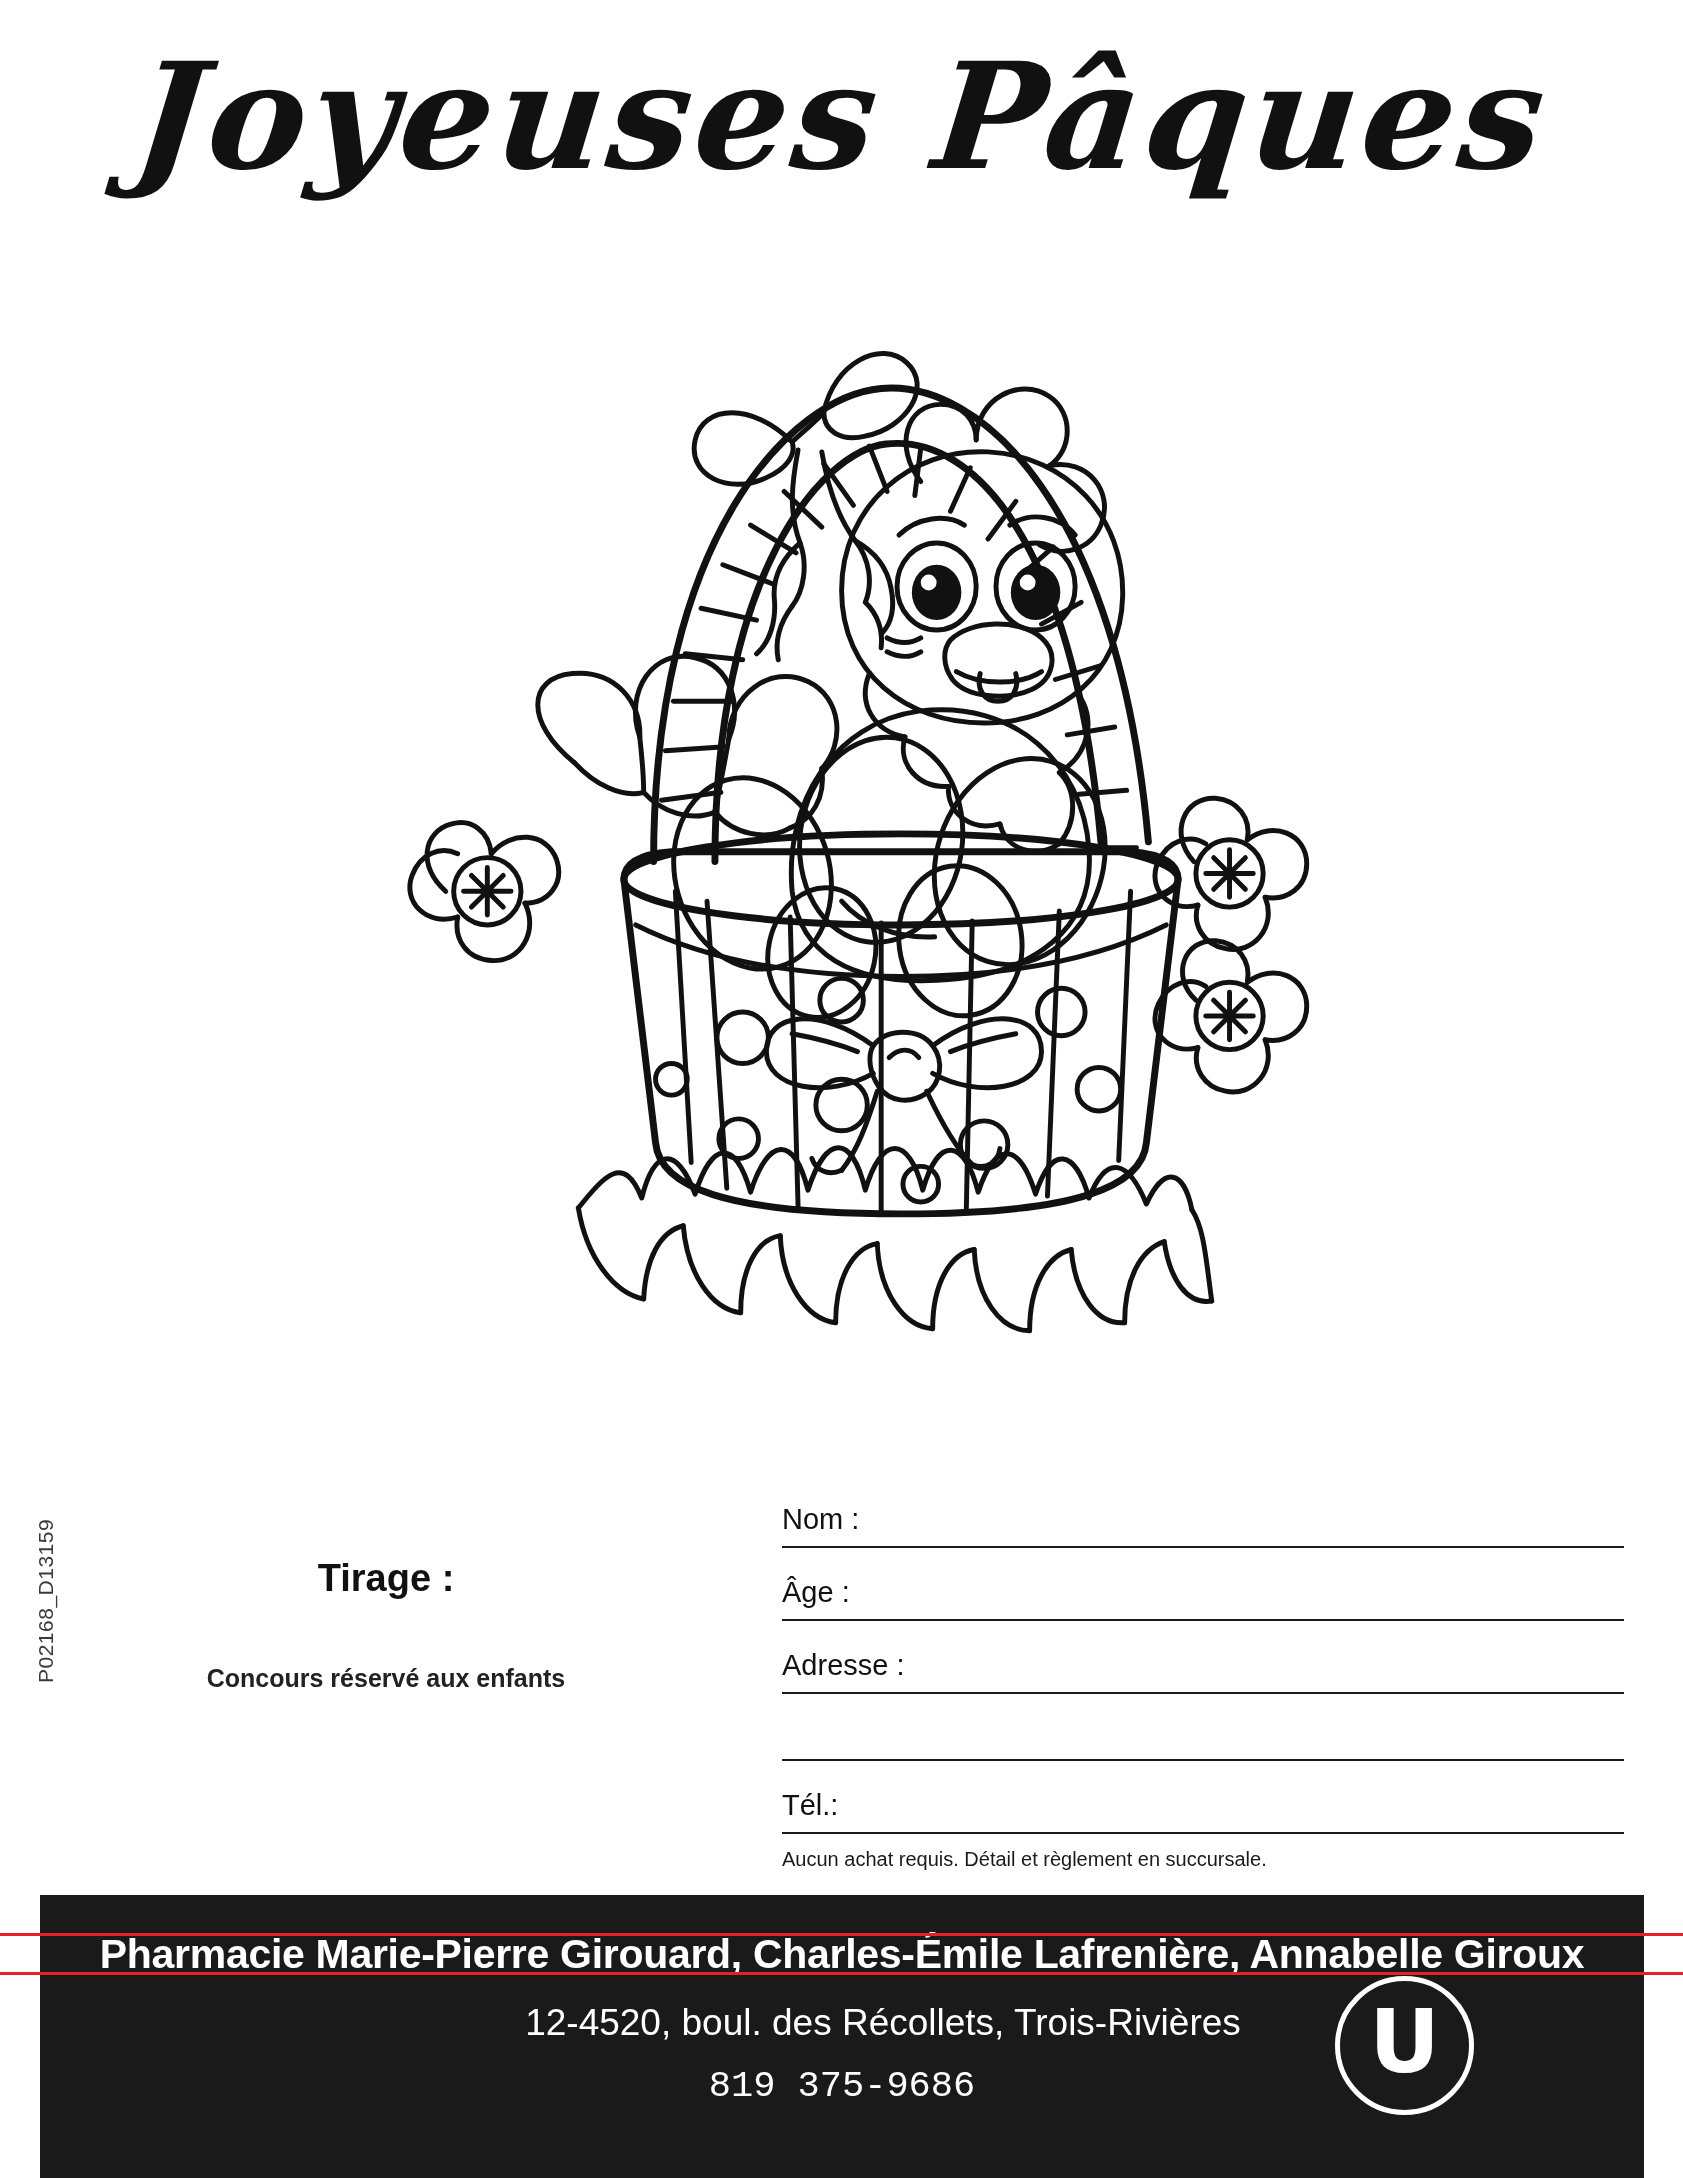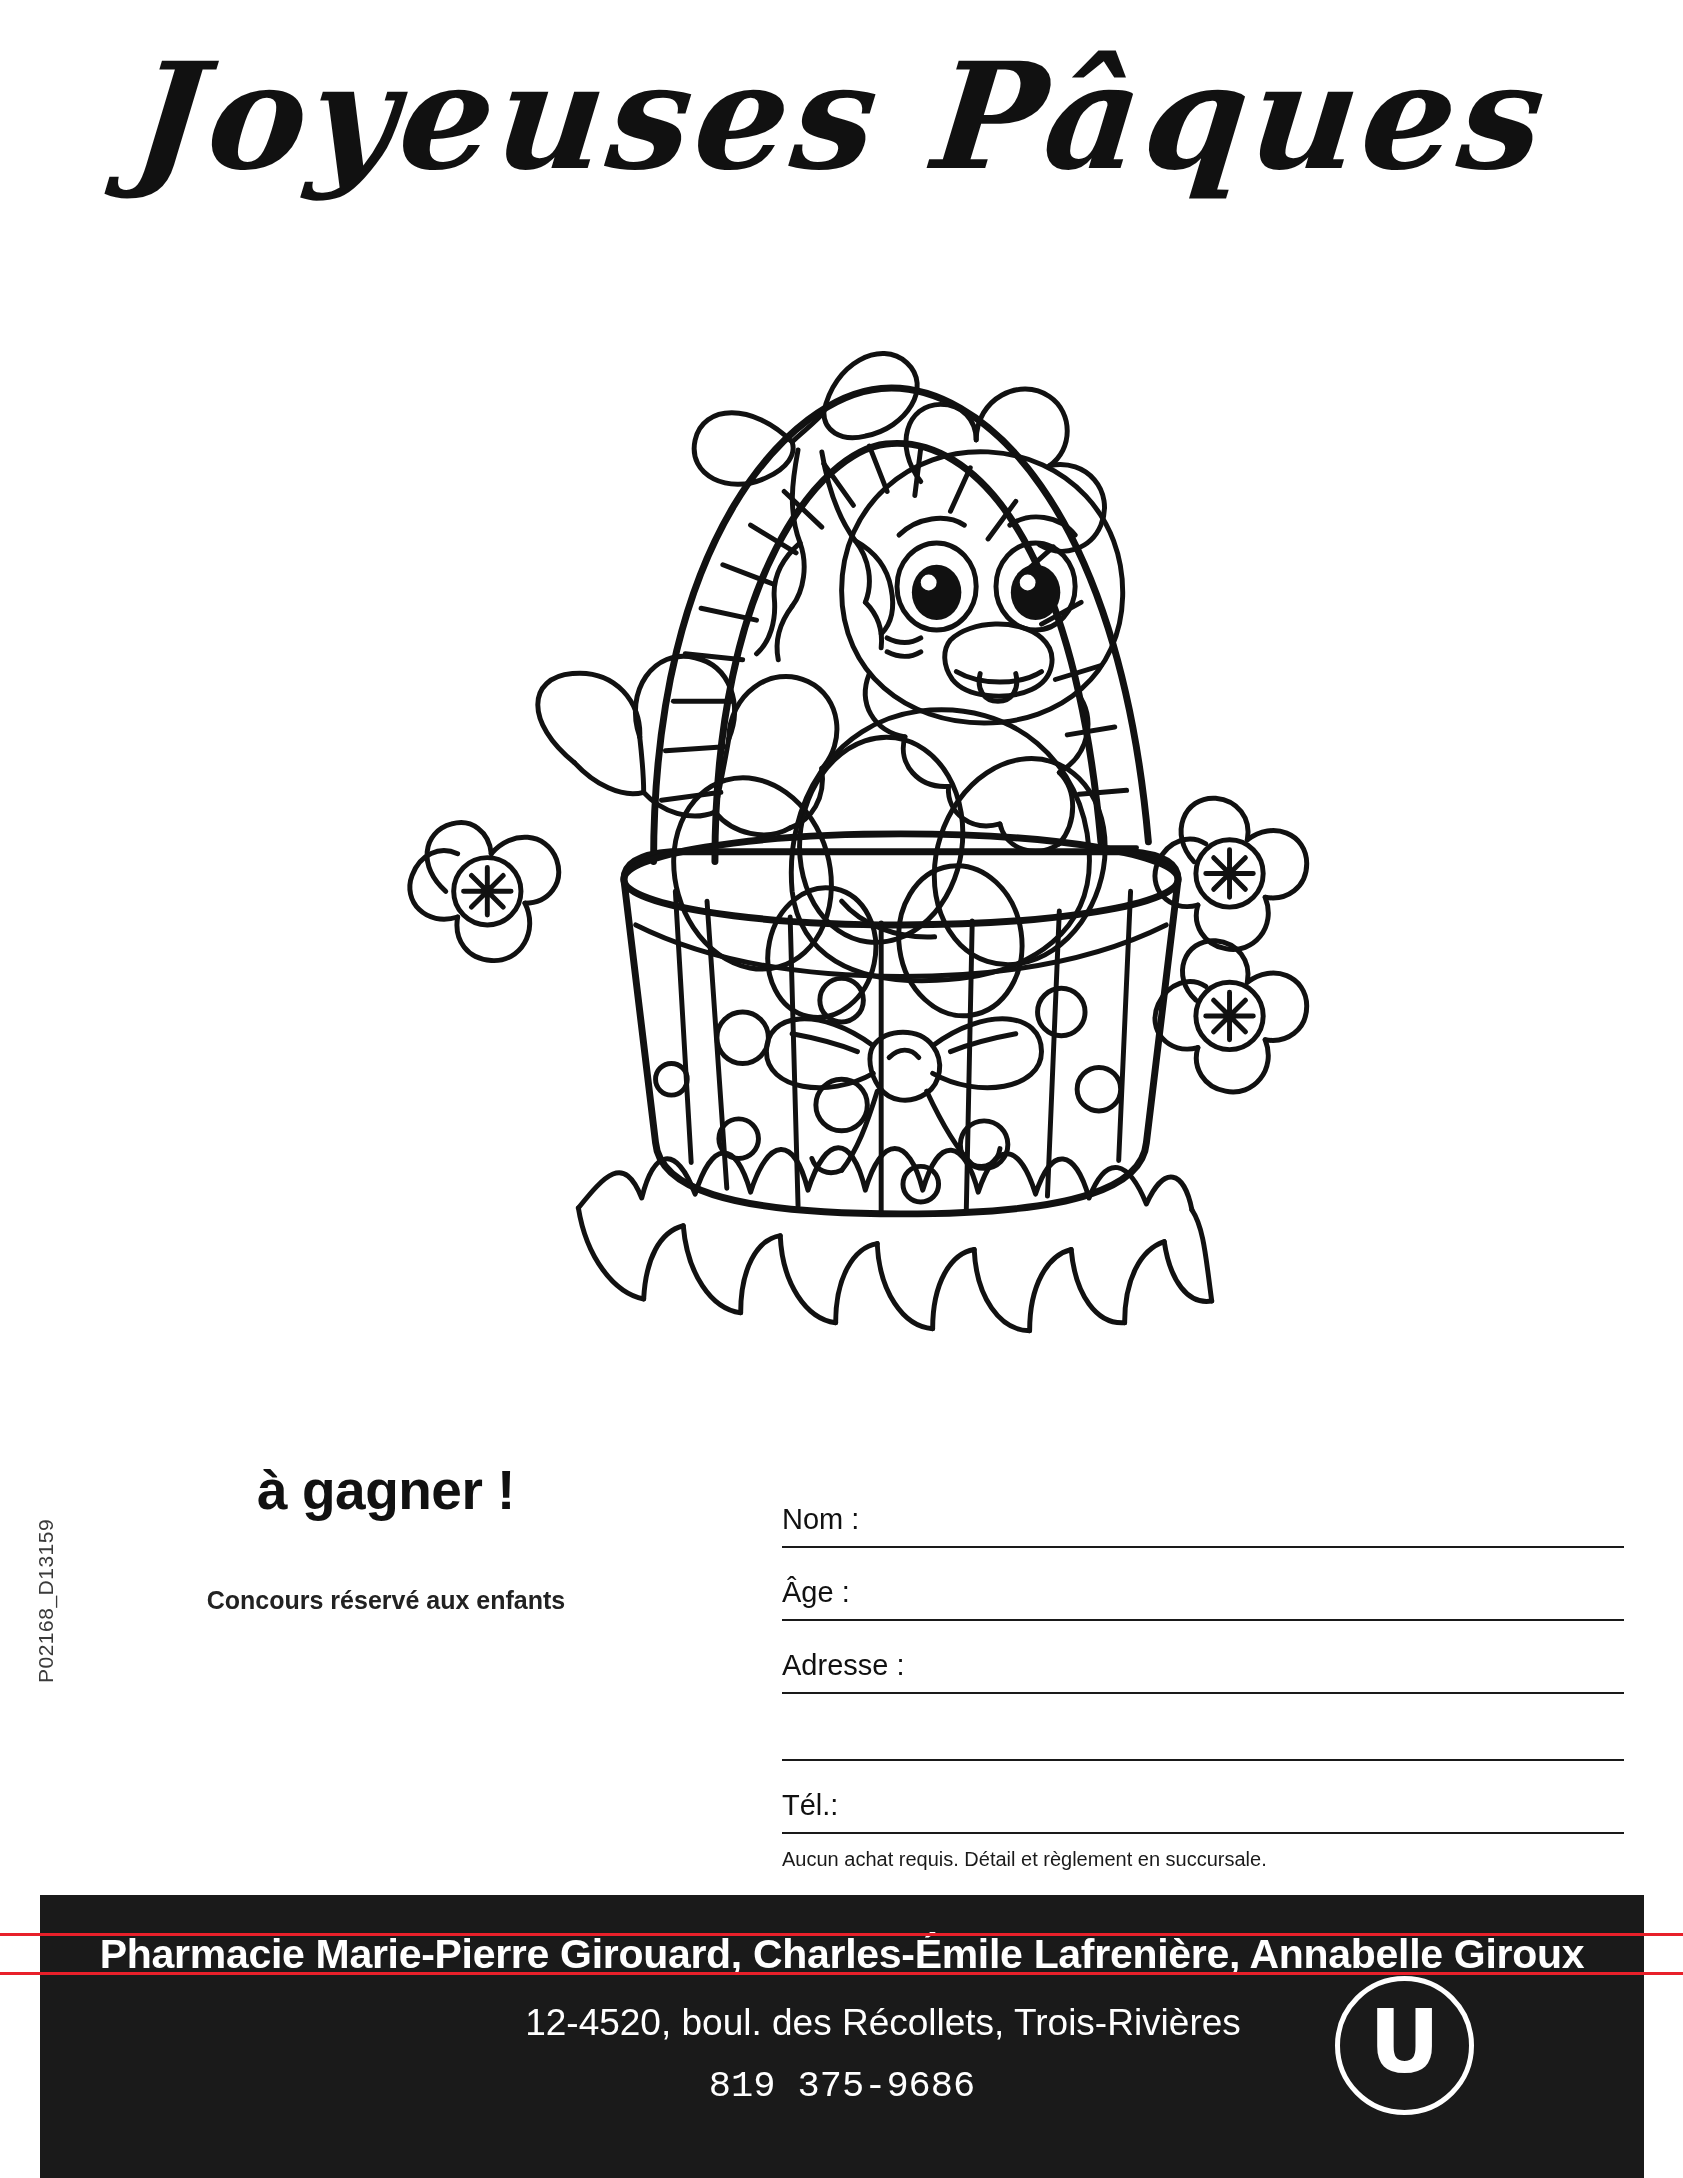--- a/index.html
+++ b/index.html
@@ -366,22 +366,22 @@
       <path d="M710 1134 C710 1088 728 1058 752 1052"></path>
       <path d="M752 1052 C756 1098 778 1128 806 1126"></path>
       <path d="M806 1126 C806 1082 822 1052 846 1044"></path>
       <path d="M846 1044 C852 1084 870 1108 894 1104"></path>
       <path d="M894 1104 C888 1060 886 1030 874 1012"></path>
     </svg>
   </div>
 
   <div class="left-col">
     <div class="headline">
-      <div>à gagner !</div>
-    </div>
+    </div>
+    <div class="draw-label">Tirage :</div>
     <div class="fineprint">
       <div>Concours réservé aux enfants</div>
     </div>
   </div>
 
   <div class="vcode">P02168_D13159</div>
 
   <div class="form">
     <div class="field">
       <span class="lbl">Nom :</span>

